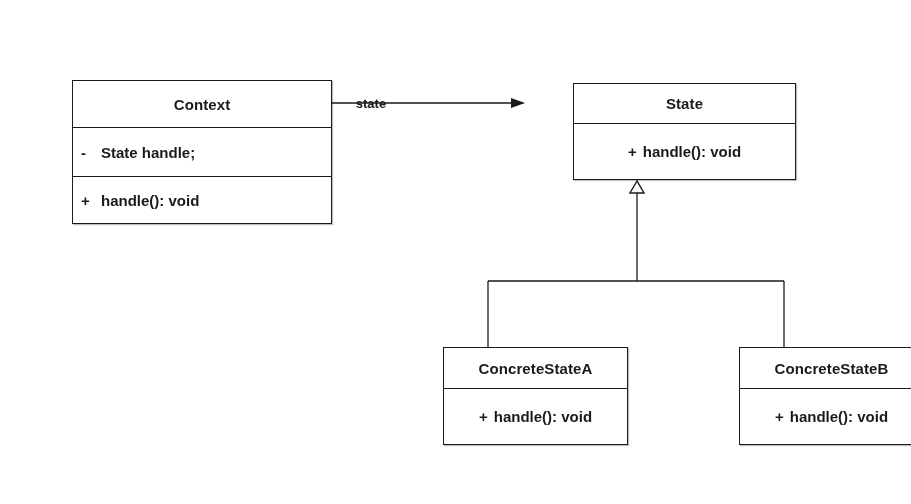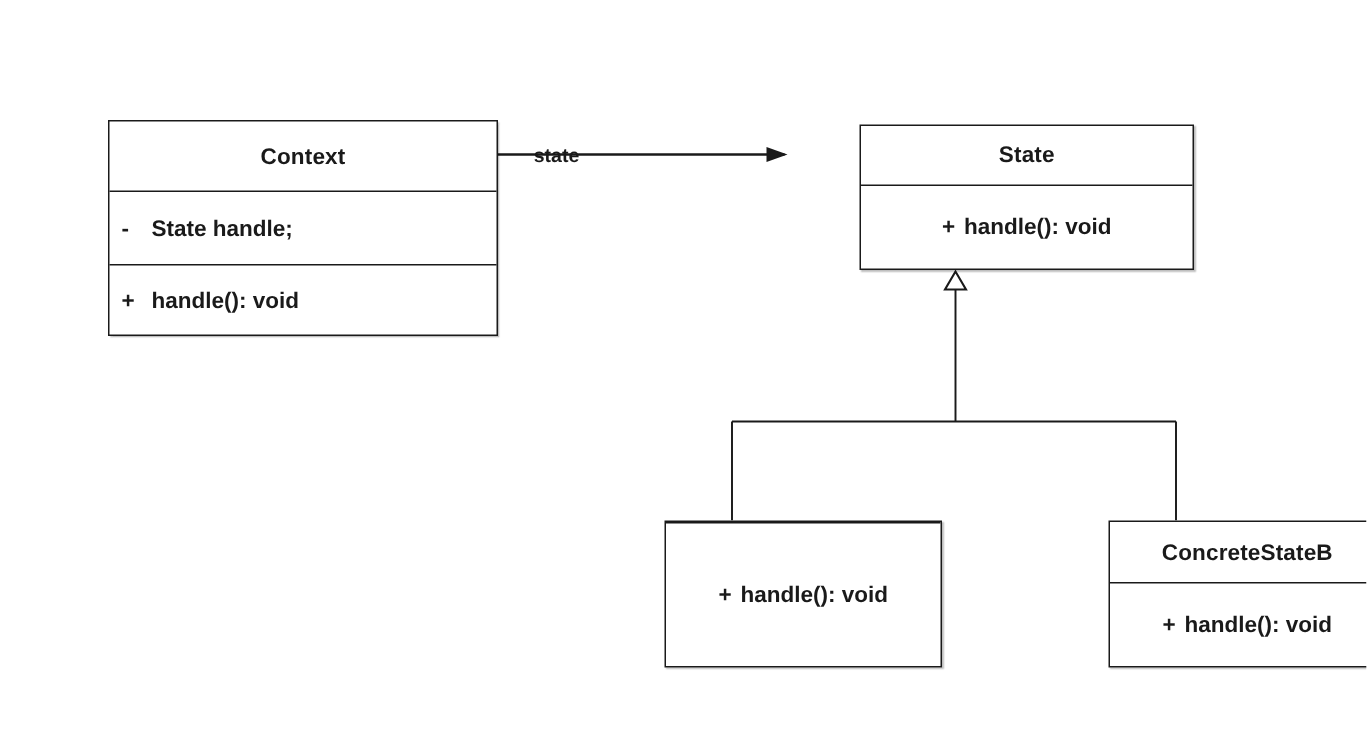--- a/index.html
+++ b/index.html
@@ -76,20 +76,21 @@
 
   <div class="uml-class" style="left:525px;top:83px;width:223px;height:97px;">
     <div class="uml-title" style="height:39px;">State</div>
     <div class="uml-compartment center" style="flex:1;">
       <span class="vis-tight">+</span>
       <span>handle(): void</span>
     </div>
   </div>
 
   <div class="uml-class" style="left:395px;top:347px;width:185px;height:98px;">
+    <div class="uml-title" style="height:40px;">ConcreteStateA</div>
     <div class="uml-compartment center" style="flex:1;">
       <span class="vis-tight">+</span>
       <span>handle(): void</span>
     </div>
   </div>
 
   <div class="uml-class" style="left:691px;top:347px;width:185px;height:98px;">
     <div class="uml-title" style="height:40px;">ConcreteStateB</div>
     <div class="uml-compartment center" style="flex:1;">
       <span class="vis-tight">+</span>

